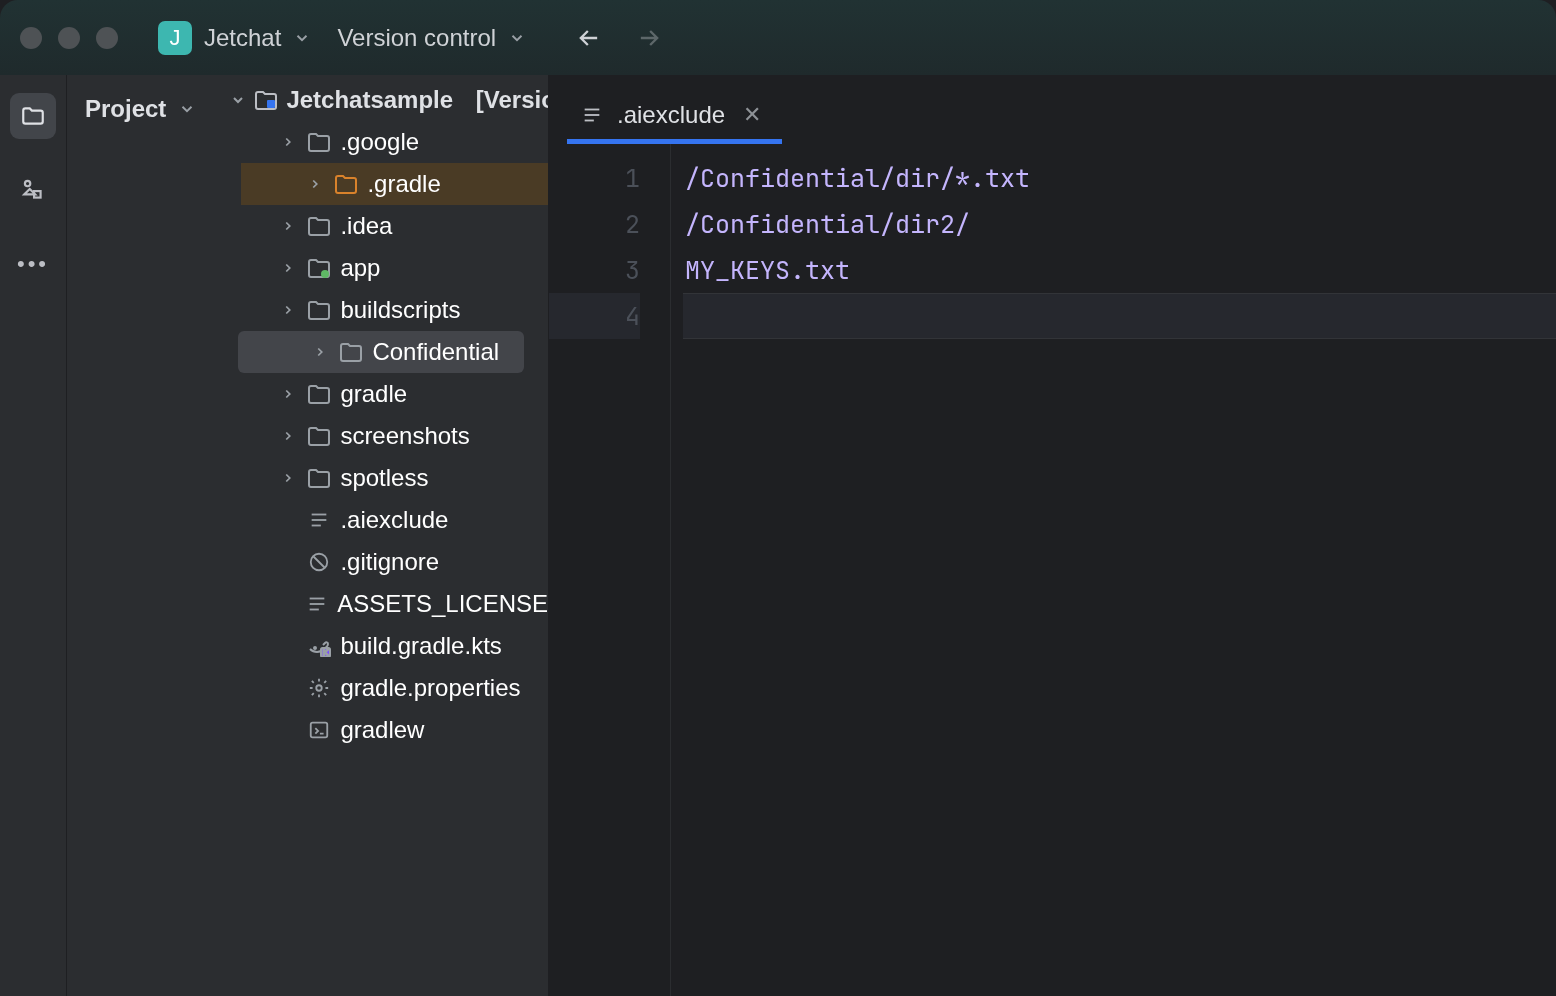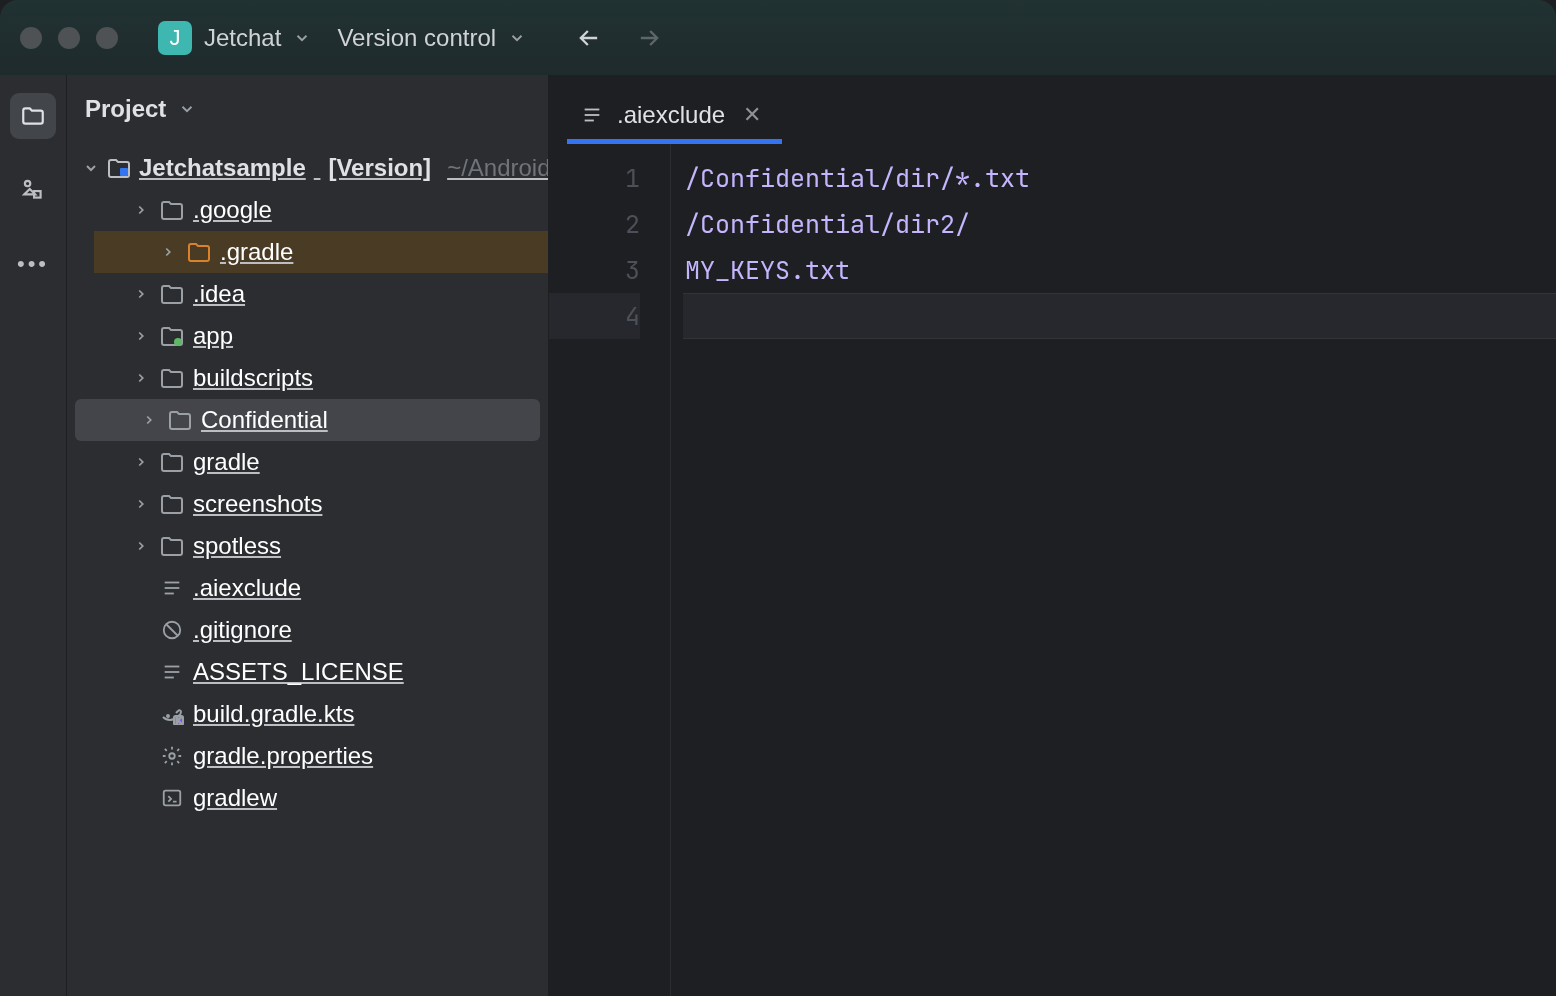--- a/index.html
+++ b/index.html
@@ -53,35 +53,35 @@
     display: flex; flex-direction: column; align-items:center; padding-top: 18px; gap: 28px;
   }
   .toolstrip .btn {
     width: 46px; height: 46px; border-radius: 9px; display:flex; align-items:center; justify-content:center;
   }
   .toolstrip .btn.active { background: #42454a; }
   .toolstrip svg { width: 26px; height: 26px; }
   .dots { letter-spacing: 3px; font-size: 22px; color: #bcbec4; }
 
   .sidebar {
-    width: 482px; background: #2b2d30; display:flex; flex-direction:column;
+    width: 482px; background: #2b2d30; display:flex; 
     border-right: 1px solid #1e1f22;
     text-align: center;
   }
   .sidebar-header {
     height: 68px; display:flex; align-items:center; padding: 0 18px; gap:12px;
     font-size: 24px; font-weight: 600; color: #dfe1e5;
   }
   .tree { flex:1; overflow:hidden; padding-top: 4px; font-size: 24px; }
   .tree-row {
     height: 42px; display:flex; align-items:center; gap: 8px; padding-left: 8px;
-    white-space: nowrap; overflow:hidden;text-decoration:underline;
+    white-space: nowrap; overflow:hidden;
   }
   .tree-row.highlight-orange { background: #4a3b25; margin-left: 27px; }
-  .tree-row.selected { background: #43454a; border-radius: 6px; margin: 0 8px; padding-left:0;}
+  .tree-row.selected { background: #43454a; border-radius: 6px; margin: 0 24px; padding-left:8px;}
   .tree-row.selected .indent-pad { padding-left:8px; }
   .indent-pad { display:flex; align-items:center; gap:8px; }
   .indent1 { width: 14px; }
   .indent2 { width: 48px; }
   .chev { width: 20px; display:flex; justify-content:center; color:#9aa0a6; }
   .icon { width: 26px; height: 26px; display:flex; align-items:center; justify-content:center; }
   .folder-svg { width: 24px; height: 22px; }
   .fname { color: #ffffff; }
   .fname.bold { font-weight: 600; color: #dfe1e5; }
   .fname.brackets { color: #dfe1e5; font-weight:600; }

